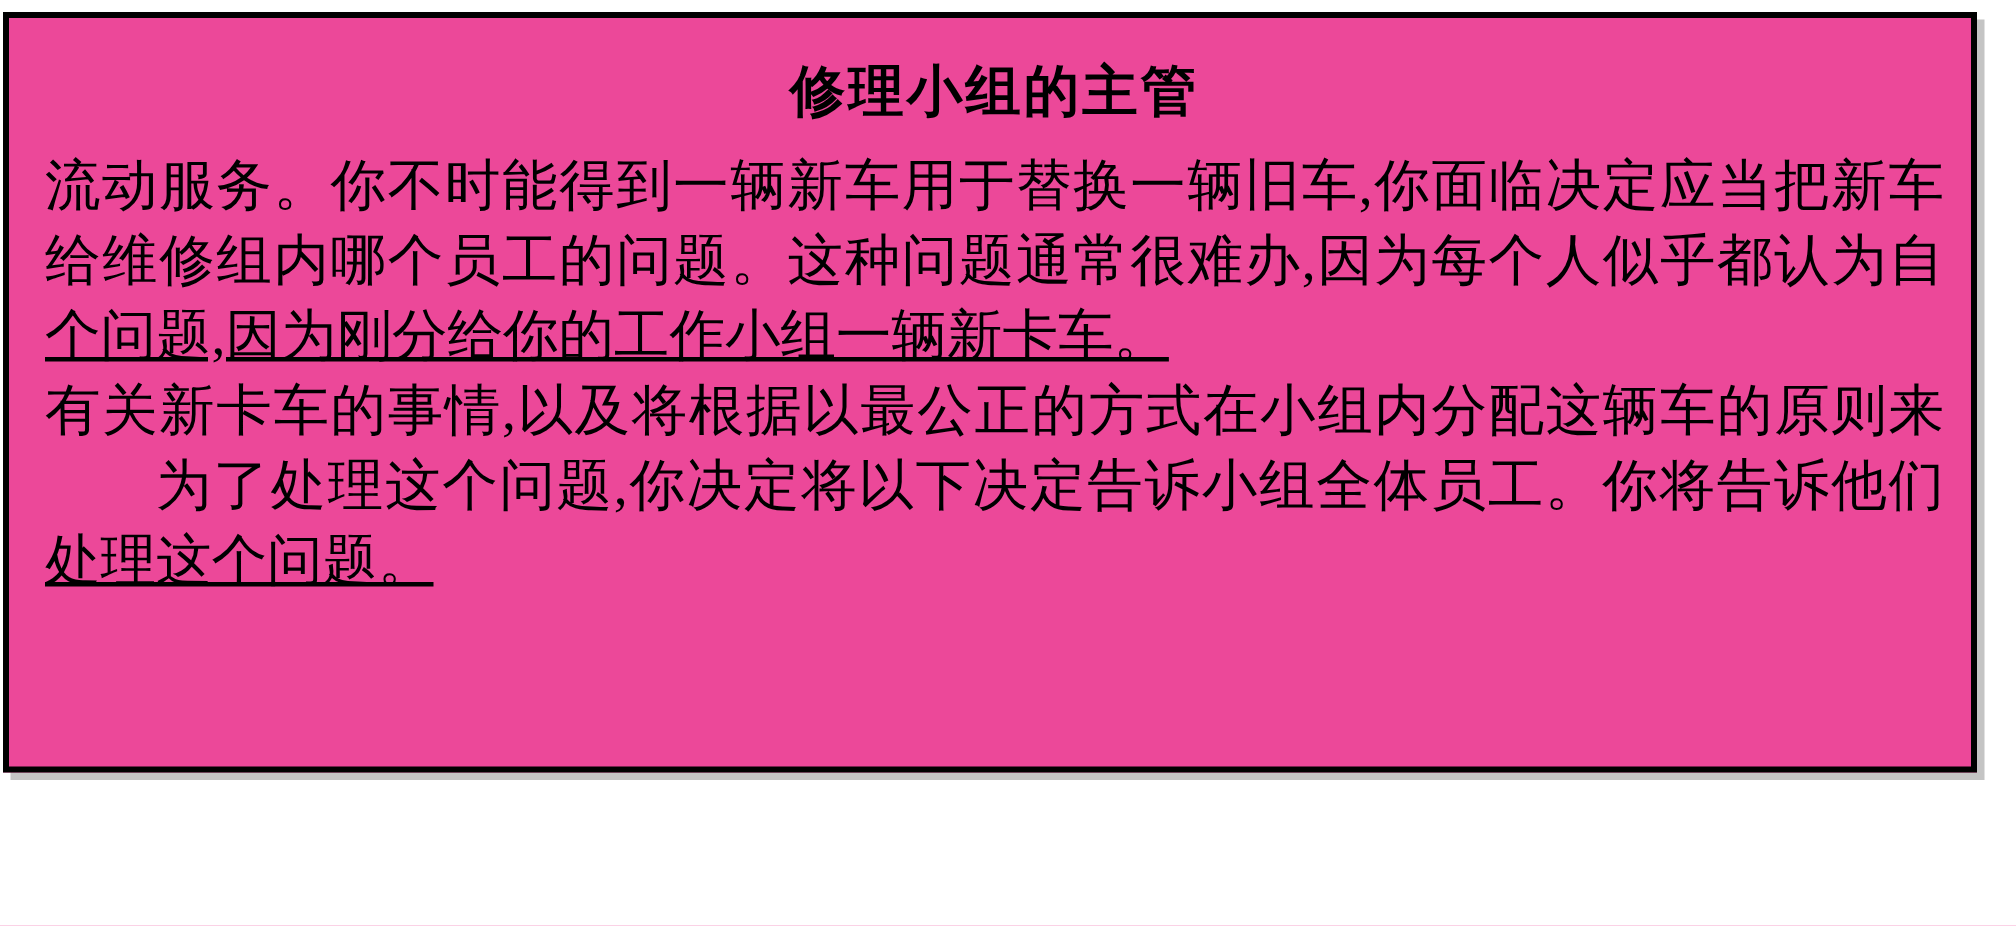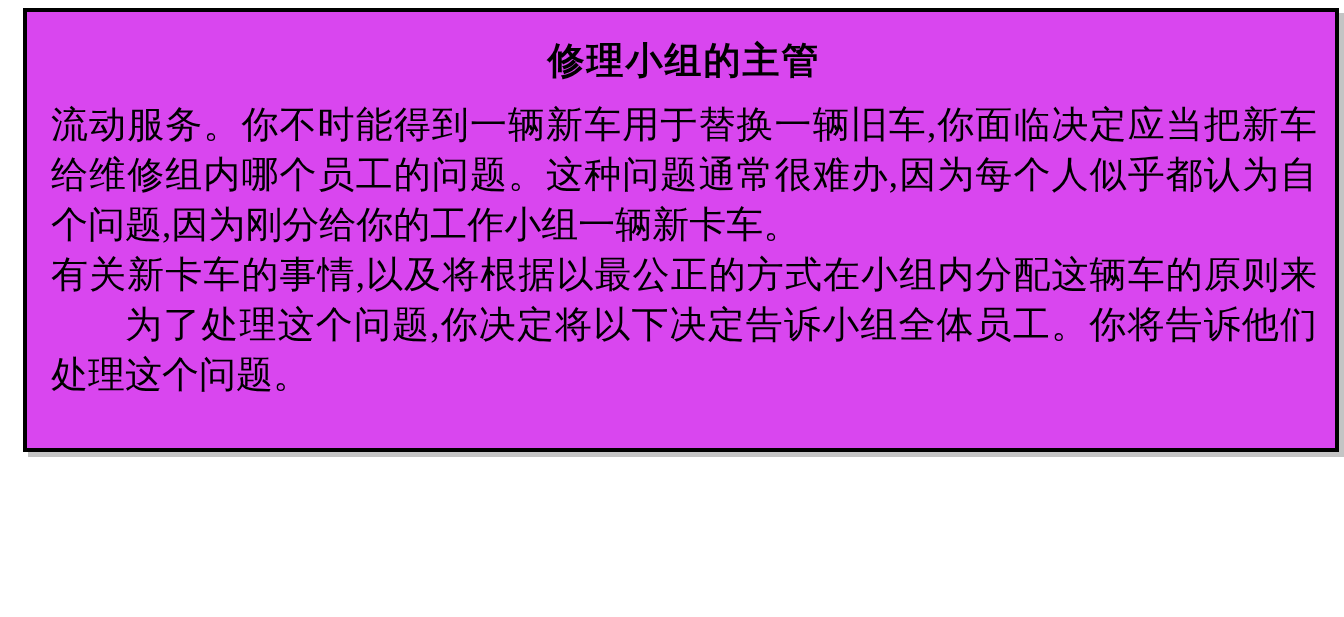--- a/index.html
+++ b/index.html
@@ -8,26 +8,26 @@
     background: #ffffff;
     width: 1344px;
     height: 617px;
     overflow: hidden;
     font-family: "Liberation Serif", serif;
     color: #000000;
   }
   .frame {
     box-sizing: border-box;
     position: absolute;
-    left: 23px;
+    left: 2px;
     top: 8px;
     width: 1316px;
-    height: 444px;
+    height: 507px;
     border: 4px solid #000000;
-    background: #d946ef;
+    background: #ec4899;
     box-shadow: 5px 5px 0 0 #c4c4c4;
     padding: 24px 18px 0 24px;
   }
   .doc-title {
     font-family: "Liberation Sans", sans-serif;
     font-weight: bold;
     font-size: 37px;
     line-height: 50px;
     text-align: center;
     letter-spacing: 2px;
@@ -40,20 +40,21 @@
     height: 50px;
     overflow: hidden;
     text-align: justify;
     text-align-last: justify;
     -moz-text-align-last: justify;
   }
   .line.first { text-indent: 74px; }
   .line.last {
     text-align: right;
     text-align-last: left;
+    text-decoration: underline;
     -moz-text-align-last: left;
   }
 </style>
 </head>
 <body>
 
 <div class="frame">
   <h1 class="doc-title">修理小组的主管</h1>
 
   <div class="para">

